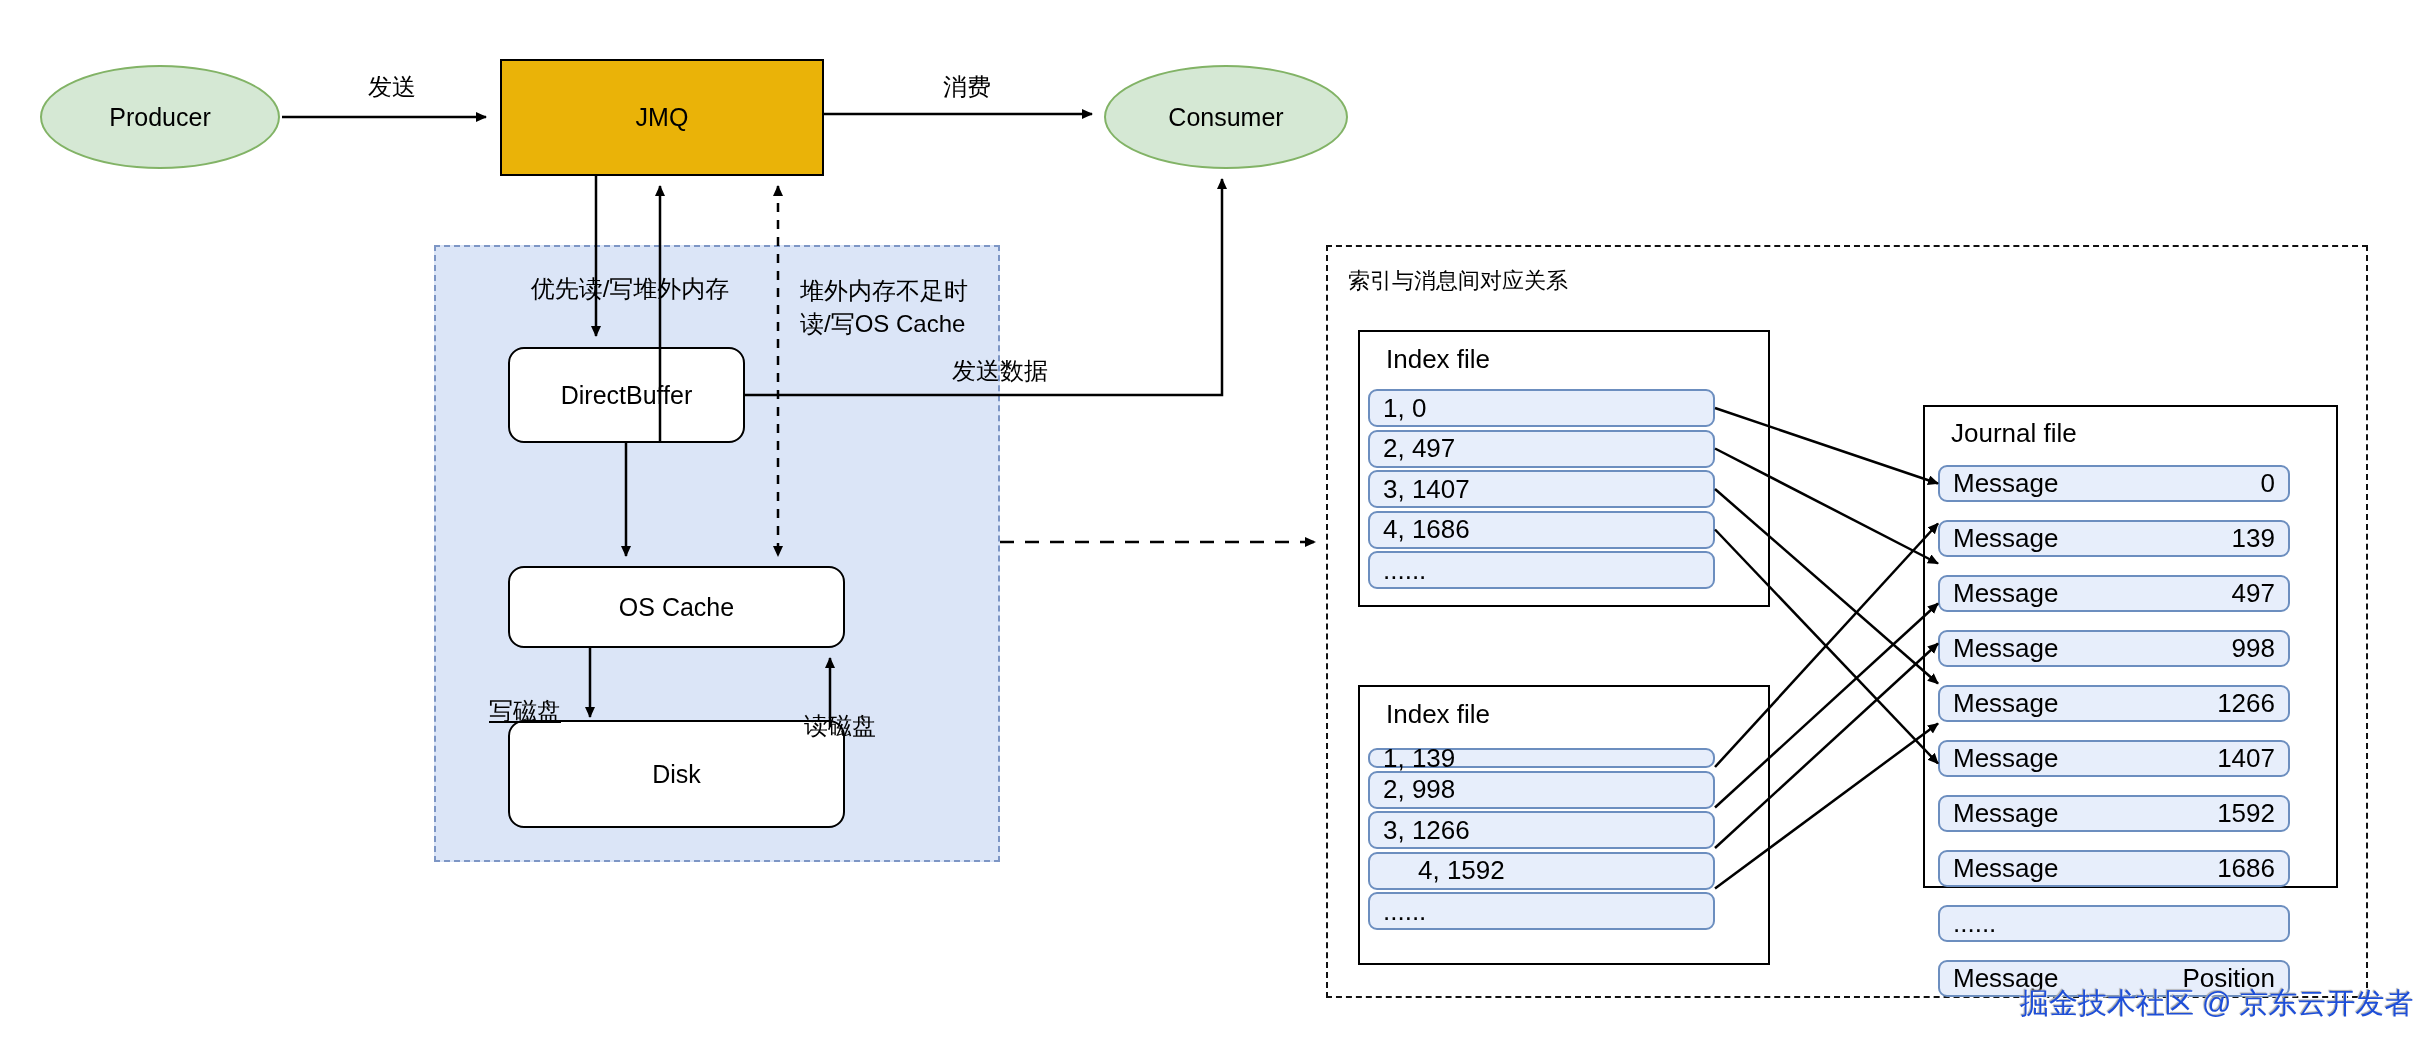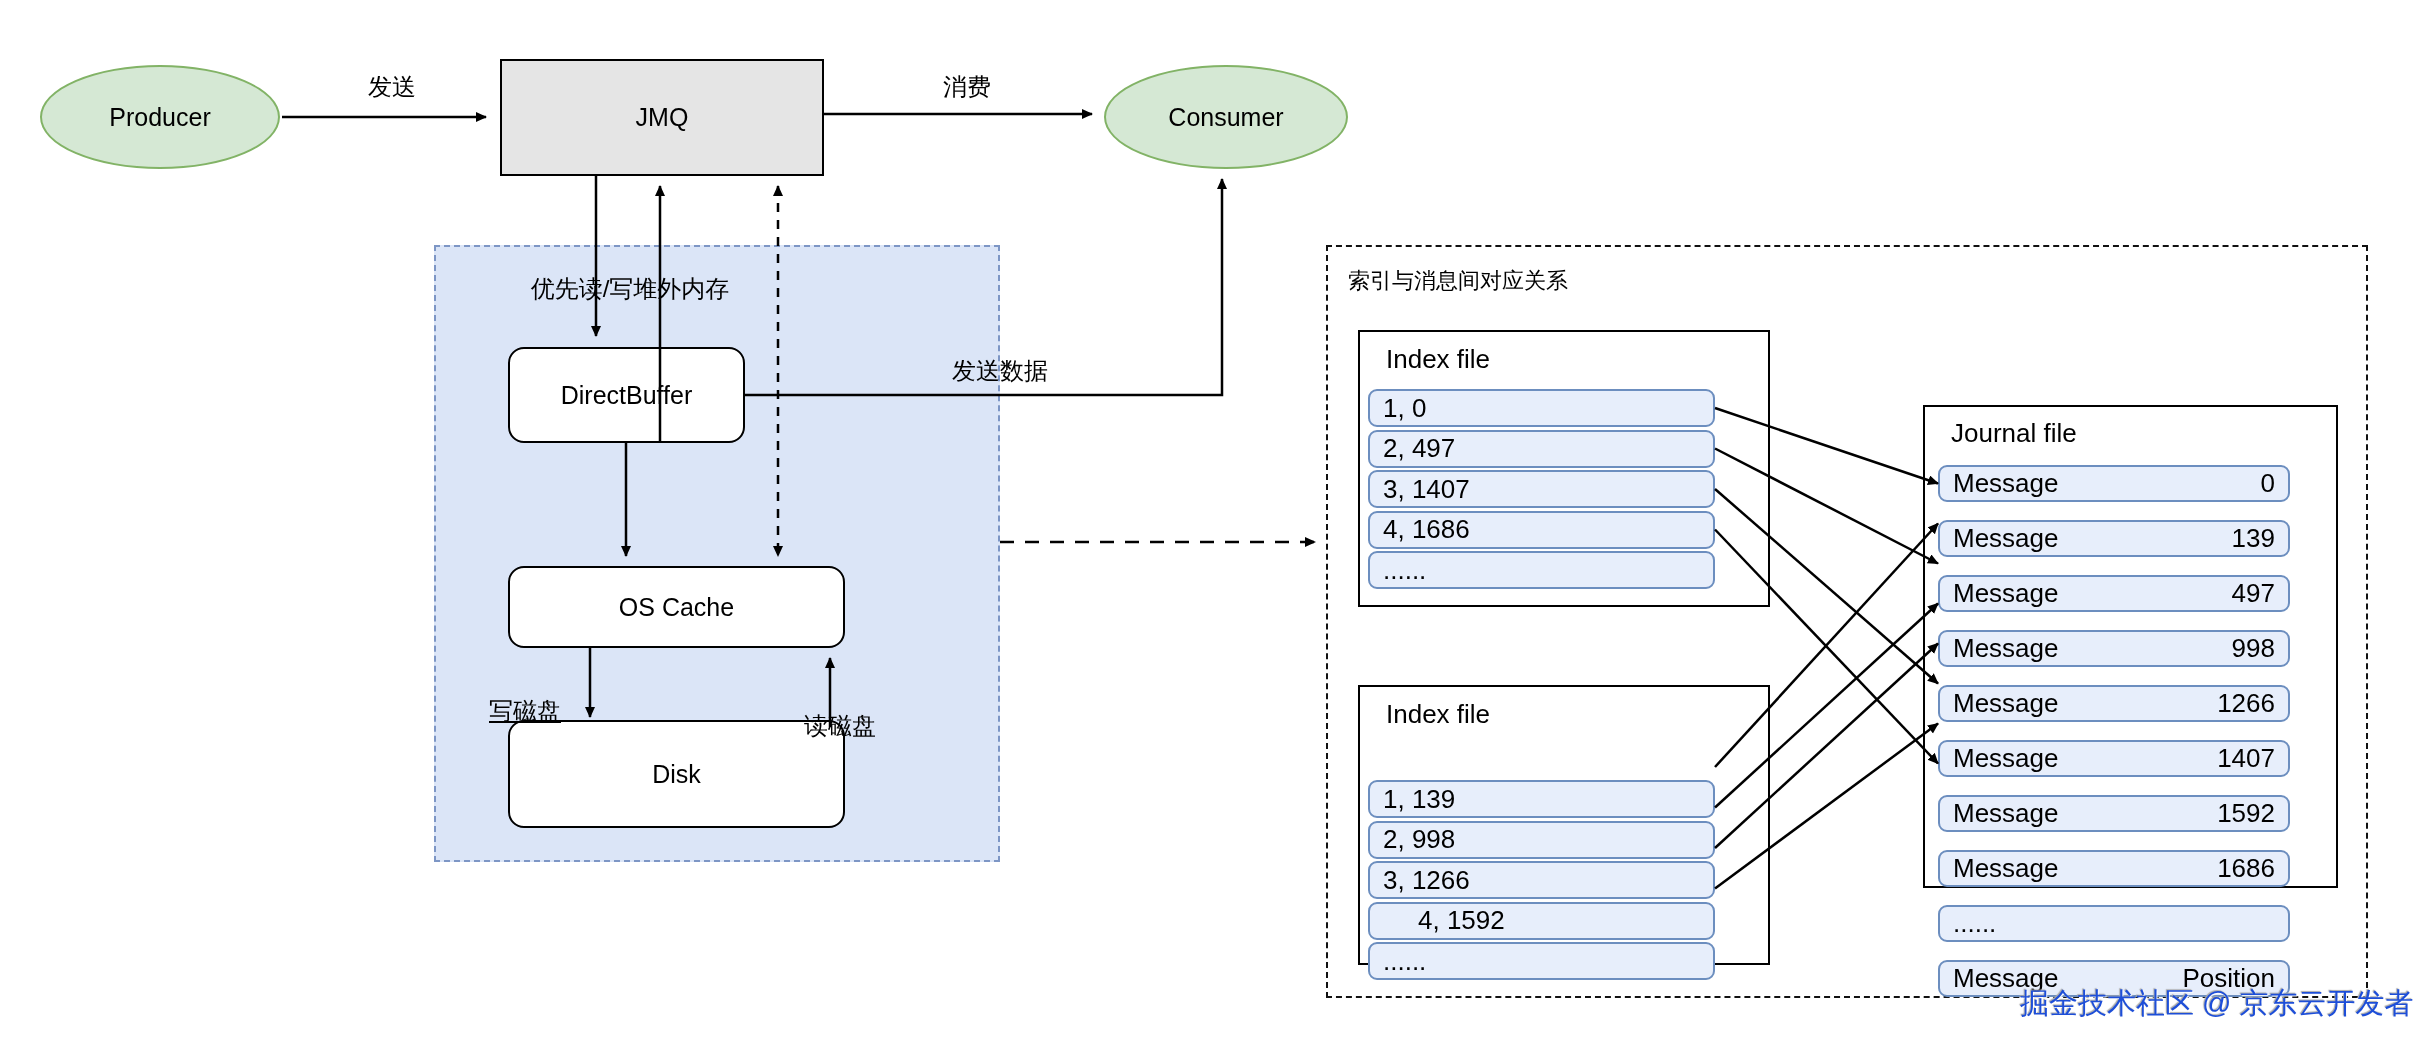--- a/index.html
+++ b/index.html
@@ -3,21 +3,21 @@
 <meta charset="utf-8">
 <style>
   html,body{margin:0;padding:0;background:#ffffff;}
   body{width:2420px;height:1042px;overflow:hidden;
        font-family:"Liberation Sans","DejaVu Sans",sans-serif;color:#000;}
   .canvas{position:relative;width:2420px;height:1042px;background:#fff;}
 
   .node{position:absolute;display:flex;align-items:center;justify-content:center;
         box-sizing:border-box;font-size:25px;}
   .ellipse{border-radius:50%;border:2px solid var(--green-stroke);background:var(--green-fill);}
-  .rect{border:2px solid #000;background:#e5e5e5;}
+  .rect{border:2px solid #000;background:#eab308;}
   .rounded{border:2px solid #000;background:#fff;border-radius:16px;}
 
   .region-blue{position:absolute;box-sizing:border-box;
                background:var(--blue-fill);border:2px dashed var(--blue-stroke);}
   .region-dashed{position:absolute;box-sizing:border-box;background:#fff;border:2px dashed #111;}
 
   .lbl{position:absolute;font-size:24px;line-height:30px;white-space:nowrap;}
   .lbl.center{text-align:center;}
   .panel-title{position:absolute;font-size:22px;white-space:nowrap;}
   .file-box{position:absolute;box-sizing:border-box;border:2px solid #000;background:#fff;}
@@ -59,20 +59,24 @@
   <div class="node rounded" style="left:508px;top:566px;width:337px;height:82px;">
     <span>OS Cache</span>
   </div>
   <div class="node rounded" style="left:508px;top:720px;width:337px;height:108px;">
     <span>Disk</span>
   </div>
 
   <div class="lbl center" style="left:332px;top:72px;width:120px;">发送</div>
   <div class="lbl center" style="left:907px;top:72px;width:120px;">消费</div>
   <div class="lbl center" style="left:500px;top:274px;width:260px;">优先读/写堆外内存</div>
+  <div class="lbl" style="left:800px;top:274px;width:220px;line-height:33px;">
+    <span style="display:block;">堆外内存不足时</span>
+    <span style="display:block;">读/写OS Cache</span>
+  </div>
   <div class="lbl center" style="left:920px;top:356px;width:160px;">发送数据</div>
   <div class="lbl center" style="left:465px;top:696px;width:120px;text-decoration:underline;">写磁盘</div>
   <div class="lbl center" style="left:780px;top:711px;width:120px;">读磁盘</div>
 
   <div class="panel-title" style="left:1348px;top:266px;">索引与消息间对应关系</div>
 
   <div class="file-box" style="left:1358px;top:330px;width:412px;height:277px;"></div>
   <div class="file-title" style="left:1386px;top:344px;">Index file</div>
   <div class="rows" id="index1-rows" style="left:1368px;top:389px;width:347px;">
       <div class="row" style="height: 38px;">
@@ -88,21 +92,21 @@
         <span>4, 1686</span>
       </div>
       <div class="row" style="height: 38px;">
         <span>......</span>
       </div>
     </div>
 
   <div class="file-box" style="left:1358px;top:685px;width:412px;height:280px;"></div>
   <div class="file-title" style="left:1386px;top:699px;">Index file</div>
   <div class="rows" id="index2-rows" style="left:1368px;top:748px;width:347px;">
-      <div class="row" style="height: 38px; margin-top: 32px;">
+      <div class="row" style="height: 20px;">
         <span>1, 139</span>
       </div>
       <div class="row" style="height: 38px;">
         <span>2, 998</span>
       </div>
       <div class="row" style="height: 38px;">
         <span>3, 1266</span>
       </div>
       <div class="row" style="height: 38px; padding-left: 48px;">
         <span>4, 1592</span>

